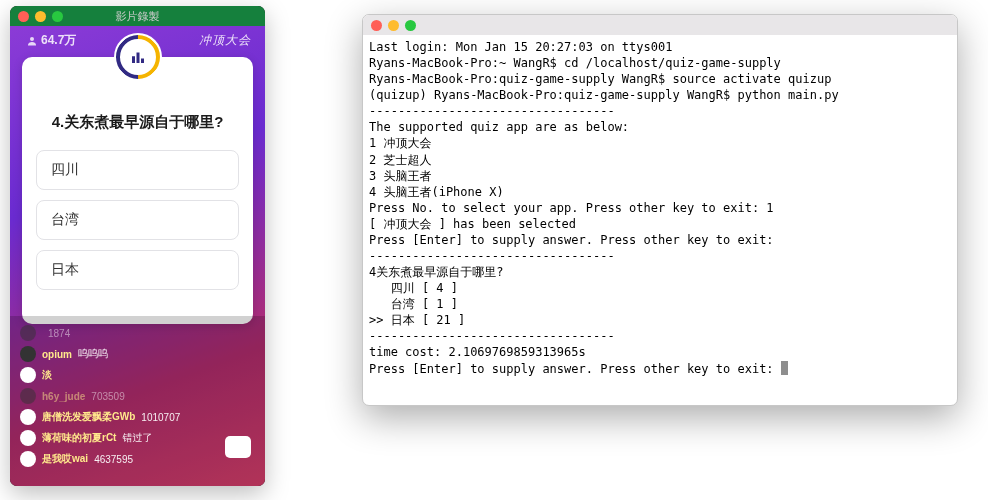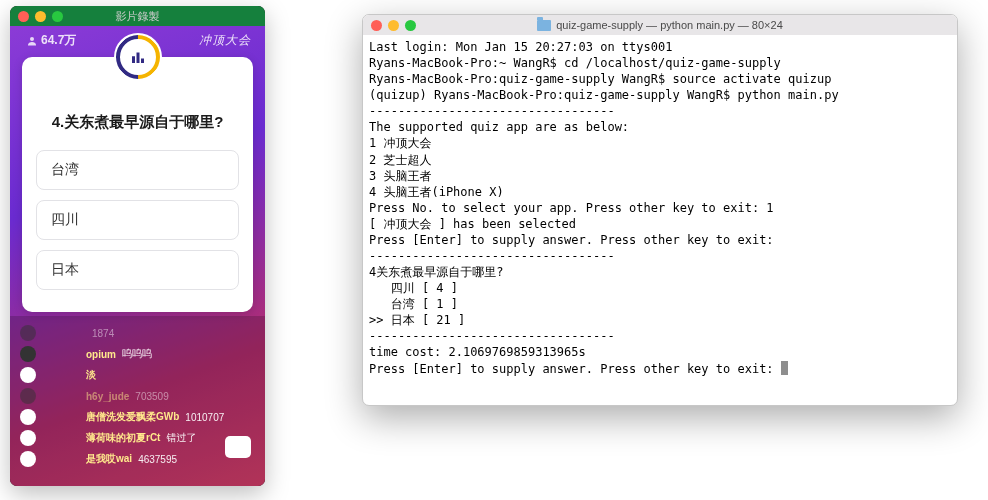--- a/index.html
+++ b/index.html
@@ -58,21 +58,21 @@
     color:rgba(255,255,255,.85);
     font-style: italic;
   }
   .viewers { display:flex; align-items:center; gap:3px; font-style:normal; font-weight:600; }
   .viewers svg { width:12px;height:12px; }
 
   .quiz-card {
     background:#fff;
     margin:8px 12px 16px 12px;
     border-radius:10px;
-    padding:56px 14px 12px 14px;
+    padding:56px 14px 24px 14px;
     box-shadow:0 2px 10px rgba(0,0,0,.15);
     position:relative;
     color:#222;
   }
   .poll-badge {
     position:absolute;
     top:-24px;
     left:50%;
     transform:translateX(-50%);
     width:48px;height:48px;
@@ -114,21 +114,21 @@
   }
   .chat-line {
     display:flex; align-items:center; gap:6px;
     margin:5px 0;
     color:rgba(255,255,255,.9);
     white-space:nowrap;
   }
   .chat-line.obscured { opacity:.5; }
   .avatar { width:16px;height:16px;border-radius:50%; background:#fff; flex:none; }
   .avatar.dark { background:#333; }
-  .chat-user { color:#ffe88c; font-weight:600;margin-left:44px; }
+  .chat-user { color:#ffe88c; font-weight:600; }
   .chat-text { color:rgba(255,255,255,.92); }
   .audio-bar {
     display:flex; align-items:center; gap:6px;
     height:18px;
   }
   .audio-track {
     flex:1; height:2px; background:rgba(255,255,255,.4); border-radius:2px;
   }
   .audio-rec { width:10px;height:10px;border-radius:50%;background:#ff4242;border:2px solid #fff; }
   .speech-bubble {
@@ -194,22 +194,22 @@
 
     <div class="quiz-card">
       <div class="poll-badge">
         <svg viewBox="0 0 24 24" fill="#312a83">
           <rect x="4" y="11" width="4" height="9"></rect>
             <rect x="10" y="6" width="4" height="14"></rect>
             <rect x="16" y="14" width="4" height="6"></rect>
         </svg>
       </div>
       <div class="question">4.关东煮最早源自于哪里?</div>
+      <div class="option">四川</div>
       <div class="option">台湾</div>
-      <div class="option">四川</div>
       <div class="option">日本</div>
     </div>
 
     <div class="chat-area">
       <div class="chat-line obscured">
         <span class="avatar dark"></span>
         <span class="chat-user"></span>
         <span class="chat-text">1874</span>
       </div>
       <div class="chat-line">
@@ -244,24 +244,20 @@
       <div class="speech-bubble"></div>
     </div>
   </div>
 </div>
 
 <div class="term-window">
   <div class="mac-titlebar light">
     <span class="traffic tr-red"></span>
     <span class="traffic tr-yel"></span>
     <span class="traffic tr-grn"></span>
-    <span class="mac-title">
-      <span class="folder-ico"></span>
-      <span>quiz-game-supply — python main.py — 80×24</span>
-    </span>
   </div>
   <div class="term-body"><span id="term-lines">Last login: Mon Jan 15 20:27:03 on ttys001
 Ryans-MacBook-Pro:~ WangR$ cd /localhost/quiz-game-supply
 Ryans-MacBook-Pro:quiz-game-supply WangR$ source activate quizup
 (quizup) Ryans-MacBook-Pro:quiz-game-supply WangR$ python main.py
 ----------------------------------
 The supported quiz app are as below:
 1 冲顶大会
 2 芝士超人
 3 头脑王者

